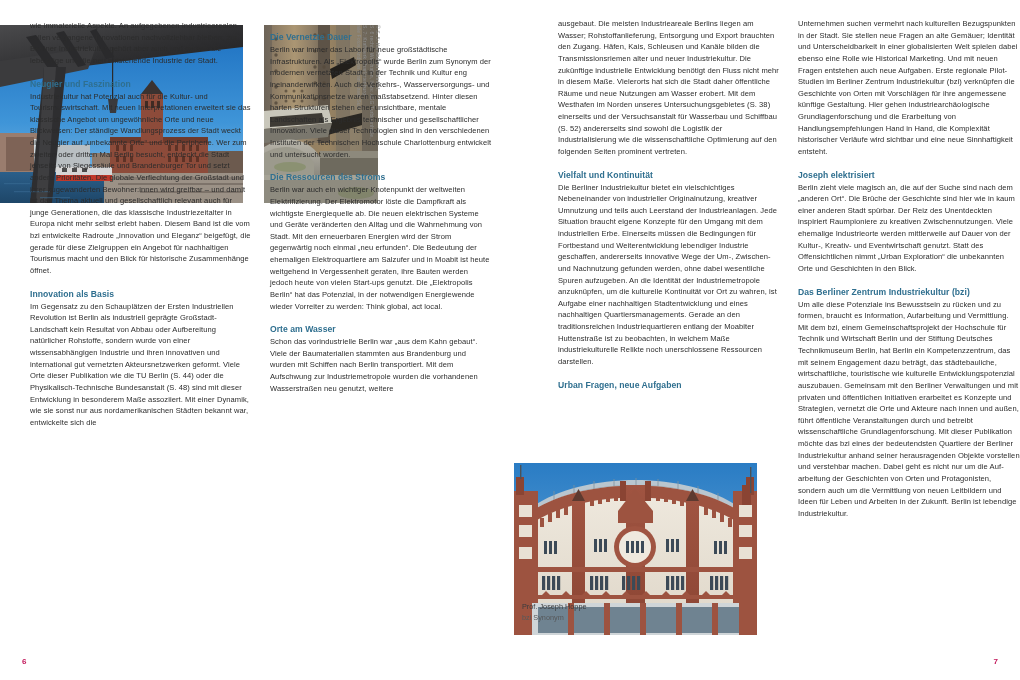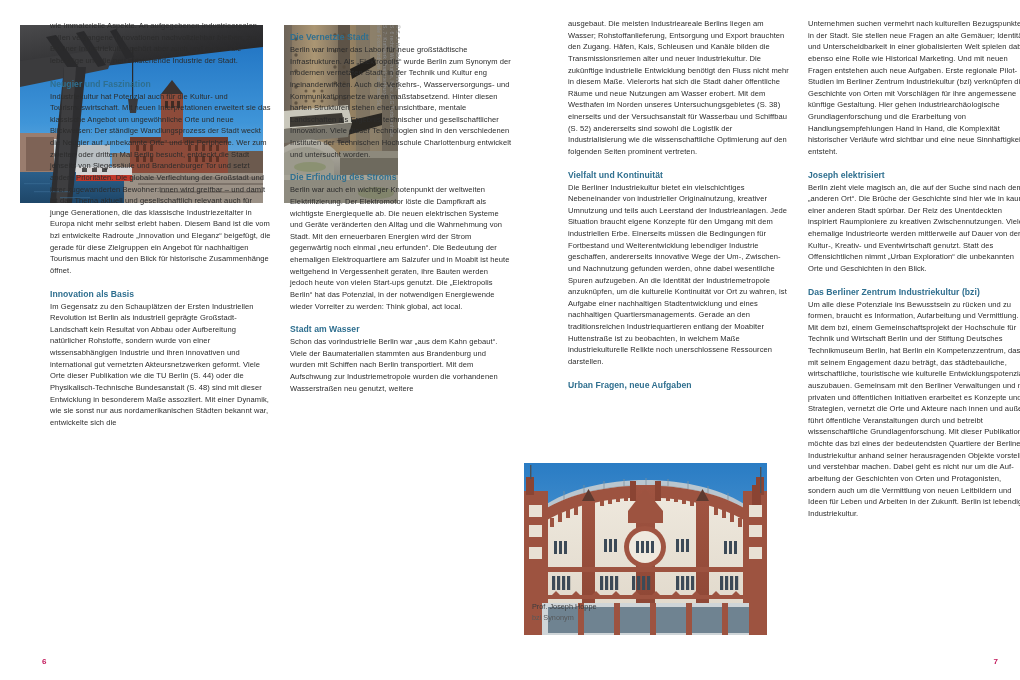--- a/index.html
+++ b/index.html
@@ -14,21 +14,20 @@
     font-family: "Liberation Sans", sans-serif;
     color: #2b2b2b;
     overflow: hidden;
     position: relative;
   }
 
   .spread {
     position: absolute;
     inset: 0;
     display: flex;
-    padding-left: 20px;
   }
   .page {
     position: relative;
     height: 680px;
     background: #ffffff;
     box-sizing: border-box;
   }
   .page-left  { width: 510px; }
   .page-right { width: 510px; }
 
@@ -336,25 +335,25 @@
     <div class="cols">
       <div class="col">
         <p class="body">wie immaterielle Aspekte. An aufgegebenen Industrie­arealen sollen vergangene Innovationen nachvollzieh­bar bleiben; zur Berliner Industriekultur gehört aber auch und gerade die lebendige und die neu entstehende Industrie der Stadt.</p>
         <h2 class="head">Neugier und Faszination</h2>
         <p class="body">Industriekultur hat Potenzial auch für die Kultur- und Tourismuswirtschaft. Mit neuen Interpretationen erwei­tert sie das klassische Angebot um ungewöhnliche Orte und neue Blickweisen: Der ständige Wandlungsprozess der Stadt weckt die Neugier auf „unbekannte Orte“ und die Peripherie. Wer zum zweiten oder dritten Mal Berlin besucht, entdeckt die Stadt jenseits von Siegessäule und Brandenburger Tor und setzt andere Prioritäten. Die glo­bale Verflechtung der Großstadt und ihrer zugewanderten Bewohner:innen wird greifbar – und damit ist das Thema aktuell und gesellschaftlich relevant auch für junge Gene­rationen, die das klassische Industriezeitalter in Europa nicht mehr selbst erlebt haben. Diesem Band ist die vom bzi entwickelte Radroute „Innovation und Eleganz“ bei­gefügt, die gerade für diese Zielgruppen ein Angebot für nachhaltigen Tourismus macht und den Blick für histori­sche Zusammenhänge öffnet.</p>
         <h2 class="head">Innovation als Basis</h2>
         <p class="body">Im Gegensatz zu den Schauplätzen der Ersten Industriel­len Revolution ist Berlin als industriell geprägte Groß­stadt-Landschaft kein Resultat von Abbau oder Aufbe­reitung natürlicher Rohstoffe, sondern wurde von einer wissensabhängigen Industrie und ihren innovativen und international gut vernetzten Akteursnetzwerken geformt. Viele Orte dieser Publikation wie die TU Berlin (S. 44) oder die Physikalisch-Technische Bundesanstalt  (S. 48) sind mit dieser Entwicklung in besonderem Maße asso­ziiert. Mit einer Dynamik, wie sie sonst nur aus nordame­rikanischen Städten bekannt war, entwickelte sich die</p>
       </div>
 
       <div class="col">
-        <h2 class="head">Die Vernetzte Stadt</h2>
+        <h2 class="head">Die Vernetzte Dauer</h2>
         <p class="body">Berlin war immer das Labor für neue großstädtische Infrastrukturen. Als „Elektropolis“ wurde Berlin zum Synonym der modernen vernetzten Stadt, in der Technik und Kultur eng ineinanderwirkten. Auch die Verkehrs-, Wasserversorgungs- und Kommunikationsnetze waren maßstabsetzend. Hinter diesen harten Strukturen stehen eher unsichtbare, mentale Landschaften als Ergebnis technischer und gesellschaftlicher Innovation. Viele dieser Technologien sind in den verschiedenen Instituten der Technischen Hochschule Charlottenburg entwickelt und untersucht worden.</p>
-        <h2 class="head">Die Erfindung des Stroms</h2>
+        <h2 class="head">Die Ressourcen des Stroms</h2>
         <p class="body">Berlin war auch ein wichtiger Knotenpunkt der welt­weiten Elektrifizierung. Der Elektromotor löste die Dampfkraft als wichtigste Energiequelle ab. Die neuen elektrischen Systeme und Geräte veränderten den Alltag und die Wahrnehmung von Stadt. Mit den erneuerbaren Energien wird der Strom gegenwärtig noch einmal „neu erfunden“. Die Bedeutung der ehemaligen Elektroquar­tiere am Salzufer und in Moabit ist heute weitgehend in Vergessenheit geraten, ihre Bauten werden jedoch heute von vielen Start-ups genutzt. Die „Elektropolis Berlin“ hat das Potenzial, in der notwendigen Energiewende wieder Vorreiter zu werden: Think global, act local.</p>
-        <h2 class="head">Stadt am Wasser</h2>
+        <h2 class="head">Orte am Wasser</h2>
         <p class="body">Schon das vorindustrielle Berlin war „aus dem Kahn ge­baut“. Viele der Baumaterialien stammten aus Branden­burg und wurden mit Schiffen nach Berlin transportiert. Mit dem Aufschwung zur Industriemetropole wurden die vorhandenen Wasserstraßen neu genutzt, weitere</p>
       </div>
     </div>
 
     <div class="folio folio-left">6</div>
   </div>
 
   <div class="page page-right">
 
     <div class="cols">

